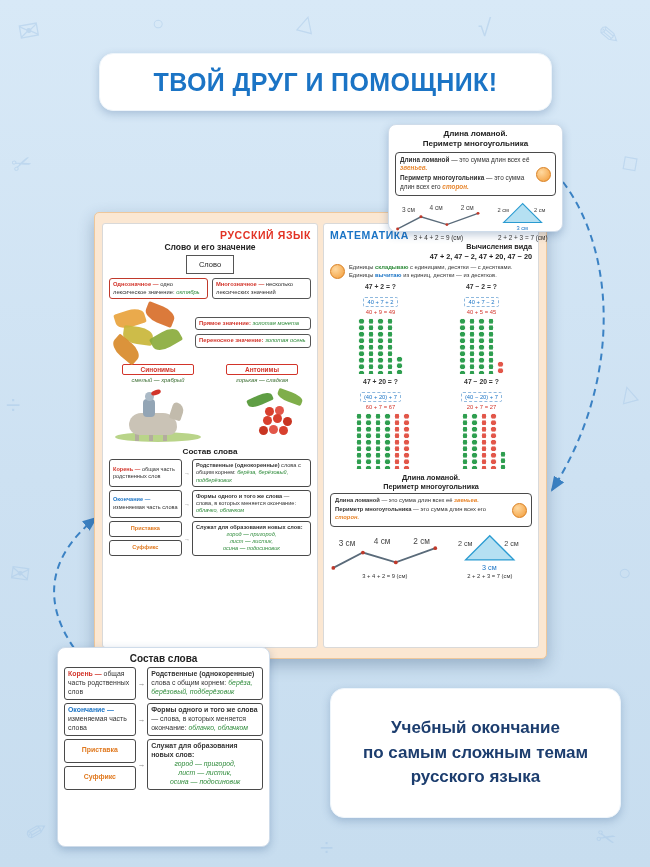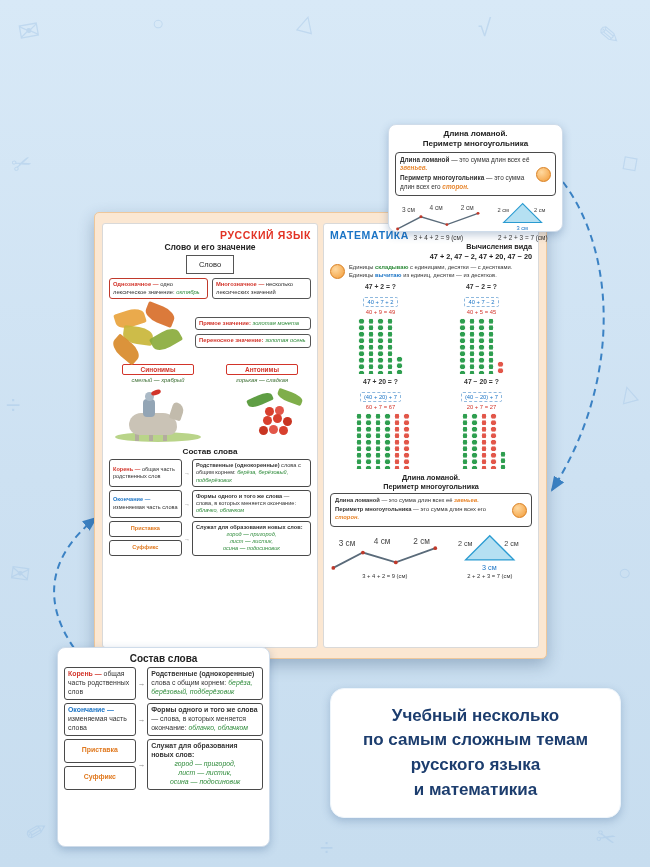--- a/index.html
+++ b/index.html
@@ -157,20 +157,23 @@
   <svg class="arrows" width="650" height="867">
     <defs>
       <marker id="ah" markerWidth="9" markerHeight="8" refX="6.5" refY="3" orient="auto">
         <path d="M0,0 L7.5,3 L0,6 Z" fill="#3b82c4"></path>
       </marker>
     </defs>
     <path d="M 563 182 C 618 255, 620 385, 552 490" fill="none" stroke="#3b82c4" stroke-width="2" stroke-dasharray="7 5" marker-end="url(#ah)"></path>
     <path d="M 74 648 C 42 602, 48 556, 96 518" fill="none" stroke="#3b82c4" stroke-width="2" stroke-dasharray="7 5" marker-end="url(#ah)"></path>
   </svg>
 
+  <div class="card banner">
+    <div class="banner-title">ТВОЙ ДРУГ И ПОМОЩНИК!</div>
+  </div>
 
   <div class="poster">
 
     <div class="pg">
       <div class="ru-title">РУССКИЙ ЯЗЫК</div>
       <div class="pg-sub">Слово и его значение</div>
       <div class="word-box">Слово</div>
 
       <div class="pair">
         <div class="minibox bd-red">
@@ -505,19 +508,18 @@
           <b>Служат для образования новых слов:</b>
           <div class="ex-line"><i class="ex-green">город — пригород,</i></div>
           <div class="ex-line"><i class="ex-green">лист — листик,</i></div>
           <div class="ex-line"><i class="ex-green">осина — подосиновик</i></div>
         </div>
       </div>
     </div>
   </div>
 
   <div class="card caption-card">
-    <div class="caption-line">Учебный несколько</div>
+    <div class="caption-line">Учебный окончание</div>
     <div class="caption-line">по самым сложным темам</div>
     <div class="caption-line">русского языка</div>
-    <div class="caption-line">и математикиа</div>
   </div>
 
 </div>
 
 </body></html>

